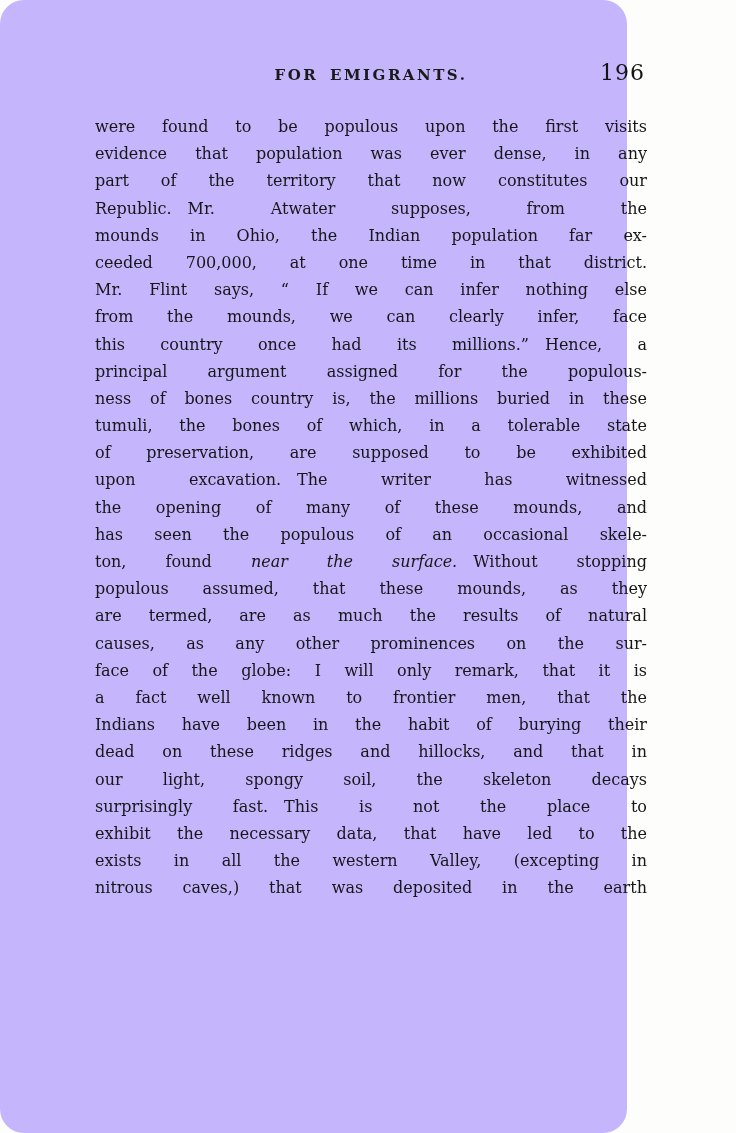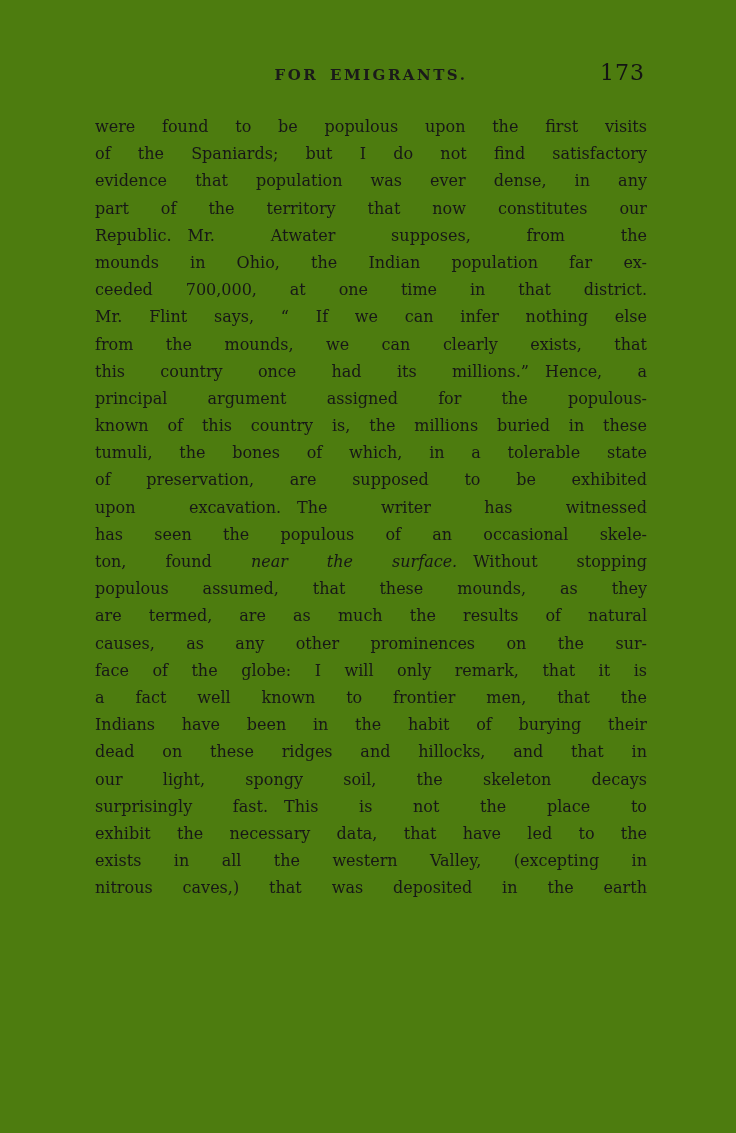--- a/index.html
+++ b/index.html
@@ -7,24 +7,25 @@
   html, body {
     width: 736px;
     height: 1133px;
     background: #fdfdfb;
     overflow: hidden;
     font-family: "DejaVu Serif", "Liberation Serif", serif;
   }
 
   .page {
     position: relative;
-    width: 736px;
+    width: 627px;
     height: 1133px;
-    background: #4d7c0f;
+    background: #c4b5fd;
     color: #161616;
+    border-radius: 24px;
   }
 
   .page-header {
     position: absolute;
     top: 60px;
     left: 95px;
     width: 552px;
     height: 28px;
   }
 
@@ -71,39 +72,39 @@
     font-style: italic;
   }
 </style>
 </head>
 <body>
 
 <div class="page">
 
   <div class="page-header">
     <div class="running-title">FOR EMIGRANTS.</div>
-    <div class="page-number">173</div>
+    <div class="page-number">196</div>
   </div>
 
   <div class="page-body">
       <div class="line"><span>were found to be populous upon the first visits</span></div>
-      <div class="line"><span>of the Spaniards; but I do not find satisfactory</span></div>
       <div class="line"><span>evidence that population was ever dense, in any</span></div>
       <div class="line"><span>part of the territory that now constitutes our</span></div>
       <div class="line"><span>Republic. Mr. Atwater supposes, from the</span></div>
       <div class="line"><span>mounds in Ohio, the Indian population far ex-</span></div>
       <div class="line"><span>ceeded 700,000, at one time in that district.</span></div>
       <div class="line"><span>Mr. Flint says, “ If we can infer nothing else</span></div>
-      <div class="line"><span>from the mounds, we can clearly exists, that</span></div>
+      <div class="line"><span>from the mounds, we can clearly infer, face</span></div>
       <div class="line"><span>this country once had its millions.” Hence, a</span></div>
       <div class="line"><span>principal argument assigned for the populous-</span></div>
-      <div class="line"><span>known of this country is, the millions buried in these</span></div>
+      <div class="line"><span>ness of bones country is, the millions buried in these</span></div>
       <div class="line"><span>tumuli, the bones of which, in a tolerable state</span></div>
       <div class="line"><span>of preservation, are supposed to be exhibited</span></div>
       <div class="line"><span>upon excavation. The writer has witnessed</span></div>
+      <div class="line"><span>the opening of many of these mounds, and</span></div>
       <div class="line"><span>has seen the populous of an occasional skele-</span></div>
       <div class="line"><span>ton, found </span><span class="it">near the surface.</span><span> Without stopping</span></div>
       <div class="line"><span>populous assumed, that these mounds, as they</span></div>
       <div class="line"><span>are termed, are as much the results of natural</span></div>
       <div class="line"><span>causes, as any other prominences on the sur-</span></div>
       <div class="line"><span>face of the globe: I will only remark, that it is</span></div>
       <div class="line"><span>a fact well known to frontier men, that the</span></div>
       <div class="line"><span>Indians have been in the habit of burying their</span></div>
       <div class="line"><span>dead on these ridges and hillocks, and that in</span></div>
       <div class="line"><span>our light, spongy soil, the skeleton decays</span></div>

